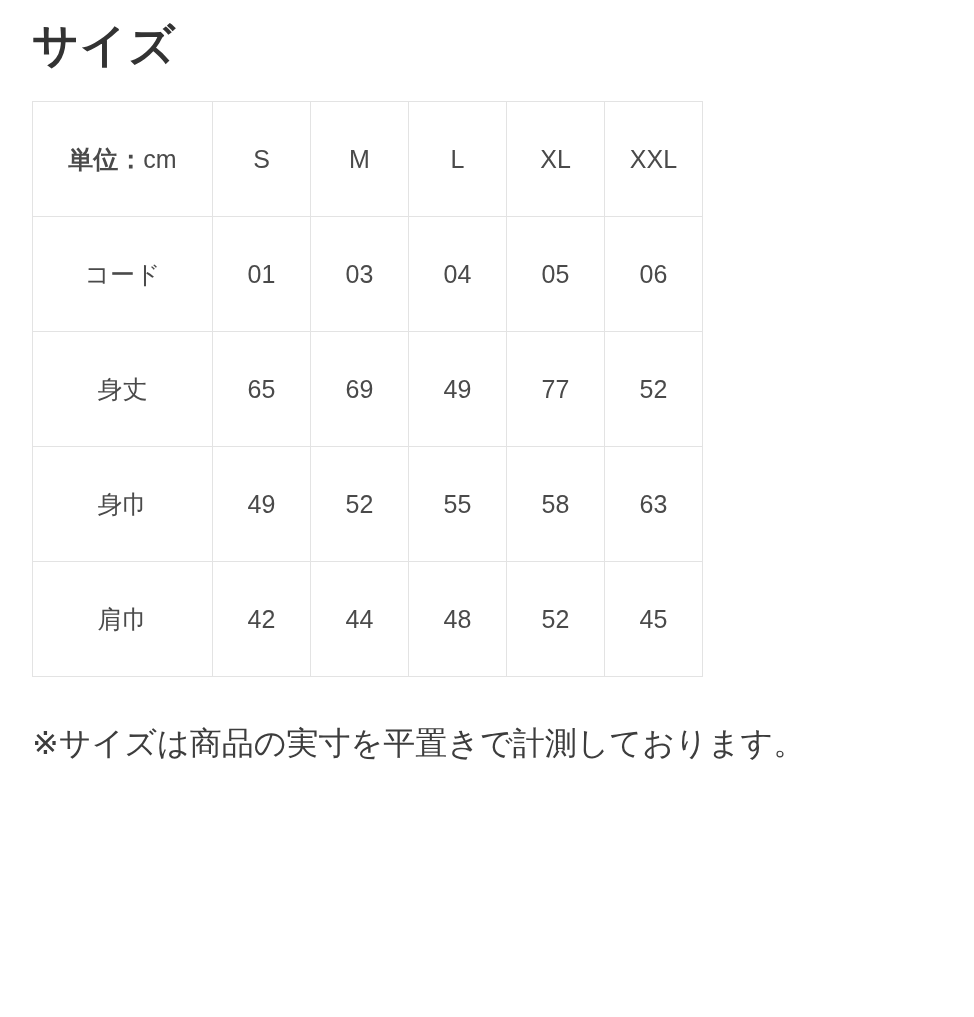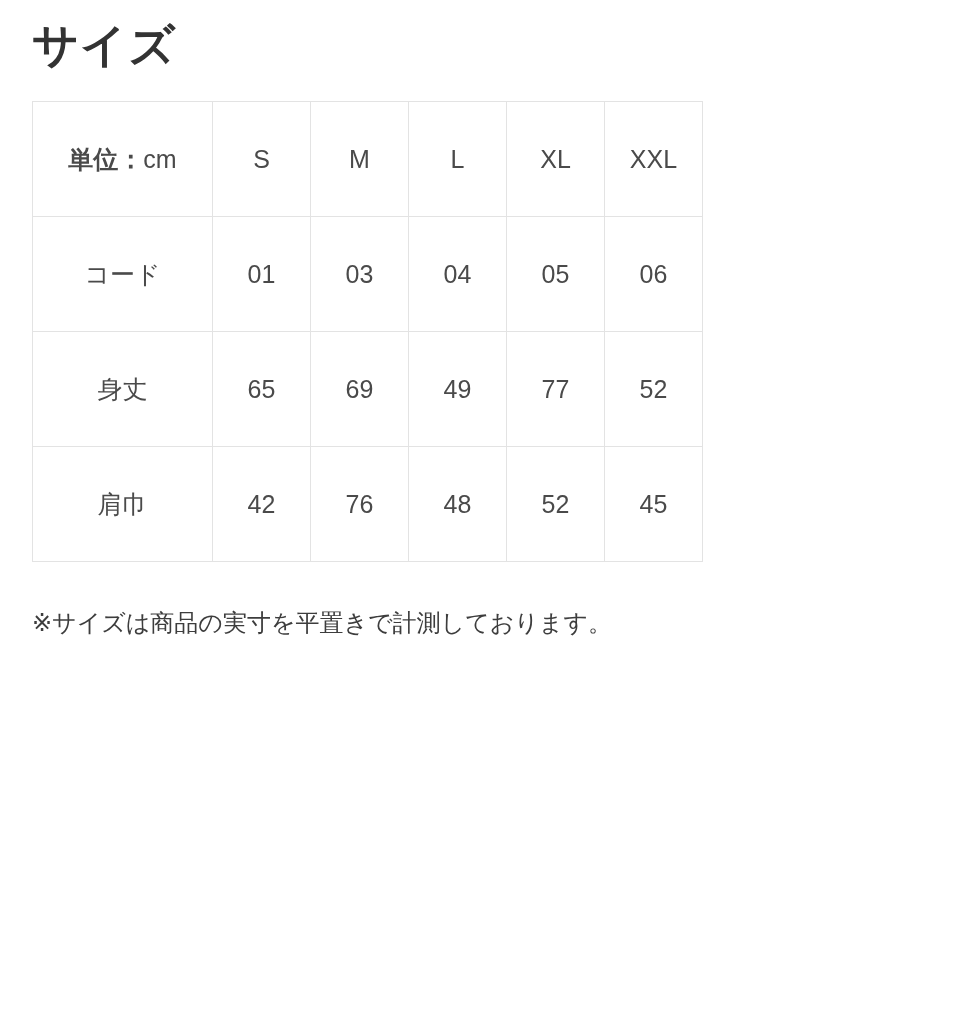--- a/index.html
+++ b/index.html
@@ -71,21 +71,21 @@
   .cell-val {
     font-size: 25px;
     color: #4a4a4a;
   }
   .merged-cell {
     font-size: 25px;
     color: #4a4a4a;
   }
   .notes {
     margin: 42px 0 0 2px;
-    font-size: 24px;
+    font-size: 32px;
     line-height: 1.55;
     color: #3d3d3d;
   }
   .notes div {
     white-space: nowrap;
   }
 </style>
 </head>
 <body>
 
@@ -123,23 +123,31 @@
       </tr>
       <tr>
         <td class="row-label">身丈</td>
         <td class="cell-val">65</td>
         <td class="cell-val">69</td>
         <td class="cell-val">49</td>
         <td class="cell-val">77</td>
         <td class="cell-val">52</td>
       </tr>
       <tr>
+        <td class="row-label">身巾</td>
+        <td class="cell-val">49</td>
+        <td class="cell-val">52</td>
+        <td class="cell-val">55</td>
+        <td class="cell-val">58</td>
+        <td class="cell-val">63</td>
+      </tr>
+      <tr>
         <td class="row-label">肩巾</td>
         <td class="cell-val">42</td>
-        <td class="cell-val">76</td>
+        <td class="cell-val">44</td>
         <td class="cell-val">48</td>
         <td class="cell-val">52</td>
         <td class="cell-val">45</td>
       </tr>
     </tbody>
   </table>
 
   <div class="notes">
     <div>※サイズは商品の実寸を平置きで計測しております。</div>
   </div>

